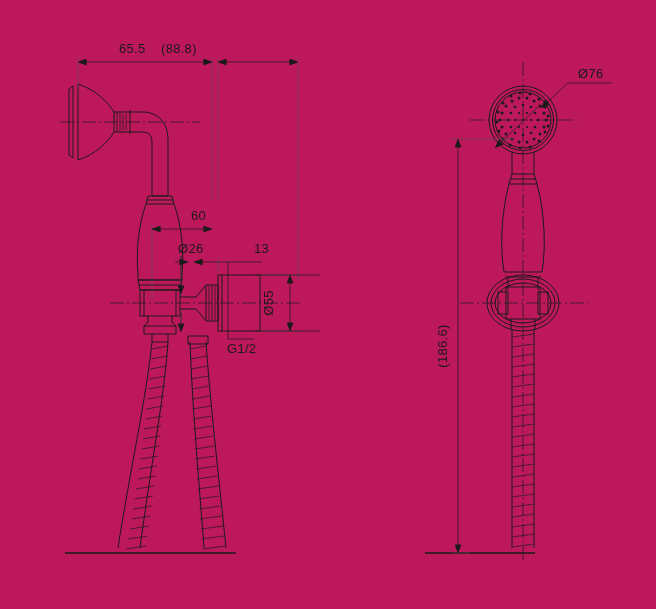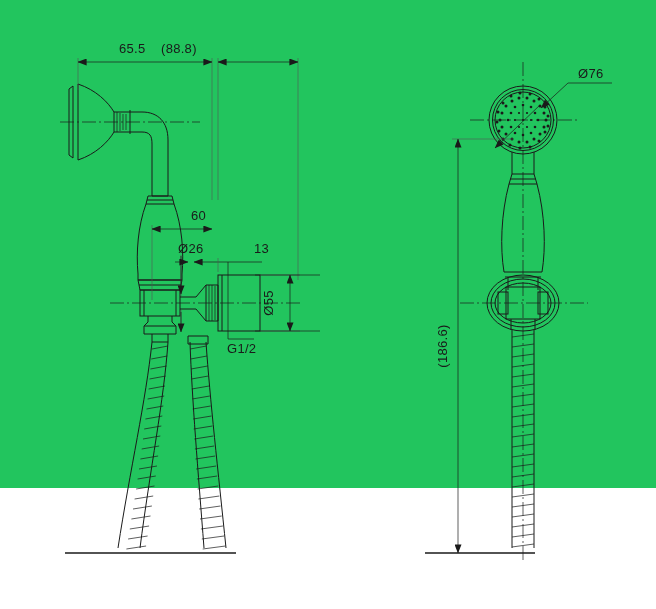--- a/index.html
+++ b/index.html
@@ -1,18 +1,18 @@
 <!DOCTYPE html>
 <html><head>
 <meta charset="utf-8">
 <style>
   html,body{margin:0;padding:0;background:#ffffff;}
   body{width:656px;height:609px;overflow:hidden;
        font-family:"Liberation Sans", sans-serif;}
-  #sheet{position:relative;width:656px;height:488px;background:#22c55e;}
+  #sheet{position:relative;width:656px;height:609px;background:#be185d;}
   svg{display:block;}
   .ln{stroke:#1a1a1a;fill:none;stroke-width:1;}
   .lnT{stroke:#1a1a1a;fill:none;stroke-width:0.7;}
   .lnH{stroke:#1a1a1a;fill:none;stroke-width:1.5;}
   .dimline{stroke:#1a1a1a;fill:none;stroke-width:0.7;}
   .extline{stroke:#555;fill:none;stroke-width:0.6;}
   .center{stroke:#1a1a1a;fill:none;stroke-width:0.7;
           stroke-dasharray:14 3 2 3;}
   .dot{fill:#1a1a1a;}
   .txt{fill:#1a1a1a;font-family:"Liberation Sans", sans-serif;

